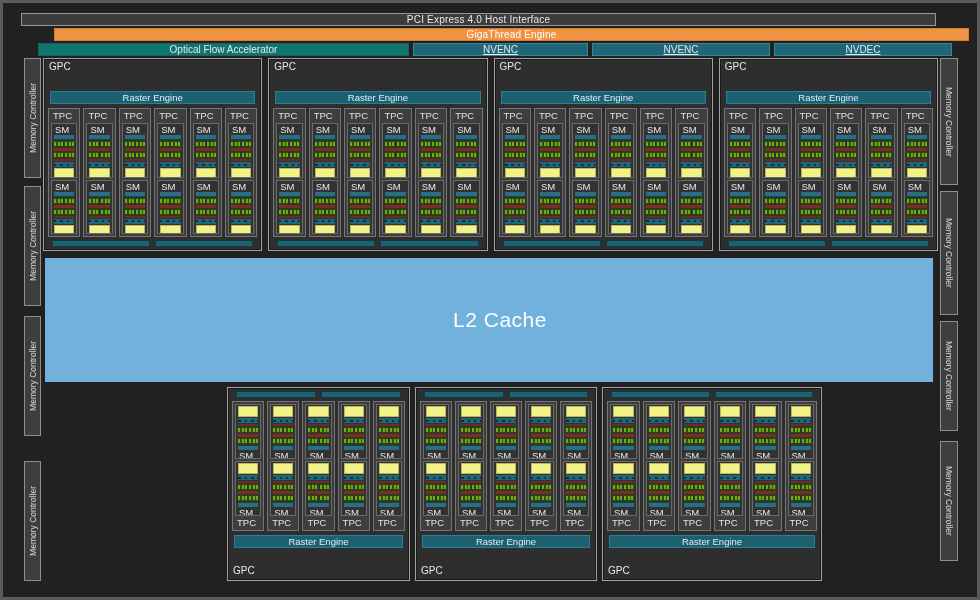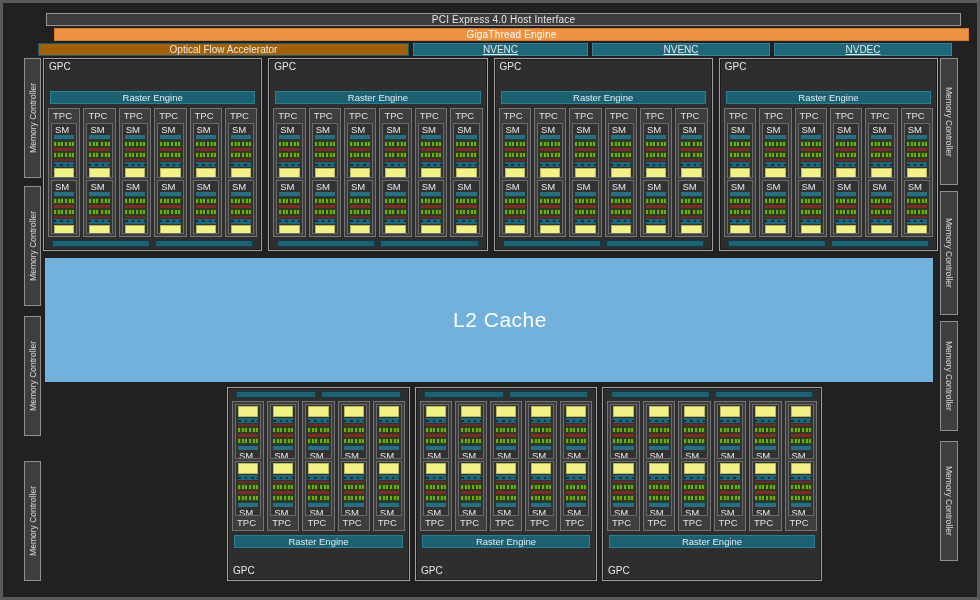--- a/index.html
+++ b/index.html
@@ -5,25 +5,25 @@
   html,body{margin:0;padding:0;background:#111;}
   .canvas{position:relative;width:980px;height:600px;background:#212121;
           border:3px solid #5a5a5a;box-sizing:border-box;overflow:hidden;
           font-family:"Liberation Sans","DejaVu Sans",sans-serif;color:#e8e8e8;
           -webkit-font-smoothing:antialiased;}
   .abs{position:absolute;box-sizing:border-box;}
 
   
   .bar{display:flex;align-items:center;justify-content:center;font-size:10px;
        letter-spacing:.2px;white-space:nowrap;}
-  .pci{left:43px;top:10px;width:915px;height:13px;background:#3c3c3c;border:1px solid #979797;}
+  .pci{left:18px;top:10px;width:915px;height:13px;background:#3c3c3c;border:1px solid #979797;}
   .gt {left:51px;top:25px;width:915px;height:13px;background:#ee9243;border:1px solid #d77c28;color:#fff;}
   .codec{left:35px;top:40px;width:915px;height:13px;display:flex;gap:4px;}
   .codec>div{display:flex;align-items:center;justify-content:center;font-size:10px;box-sizing:border-box;height:100%;}
-  .ofa{width:371px;background:#a16207;border:1px solid #235a69;}
+  .ofa{width:371px;background:#0f766e;border:1px solid #235a69;}
   .nv {background:#1f6678;border:1px solid #35859a;text-decoration:underline;}
   .nv1{width:175px;} .nv2{width:178px;} .nvd{width:178px;text-align:right;}
 
   
   .mc{background:#3e3e3e;border:1px solid #8f8f8f;display:flex;align-items:center;justify-content:center;}
   .mc span{font-size:8.5px;color:#d9d9d9;white-space:nowrap;writing-mode:vertical-rl;}
   .mc.left span{transform:rotate(180deg);}
   .mcl{left:21px;width:17px;} .mcr{left:937px;width:18px;}
 
   

